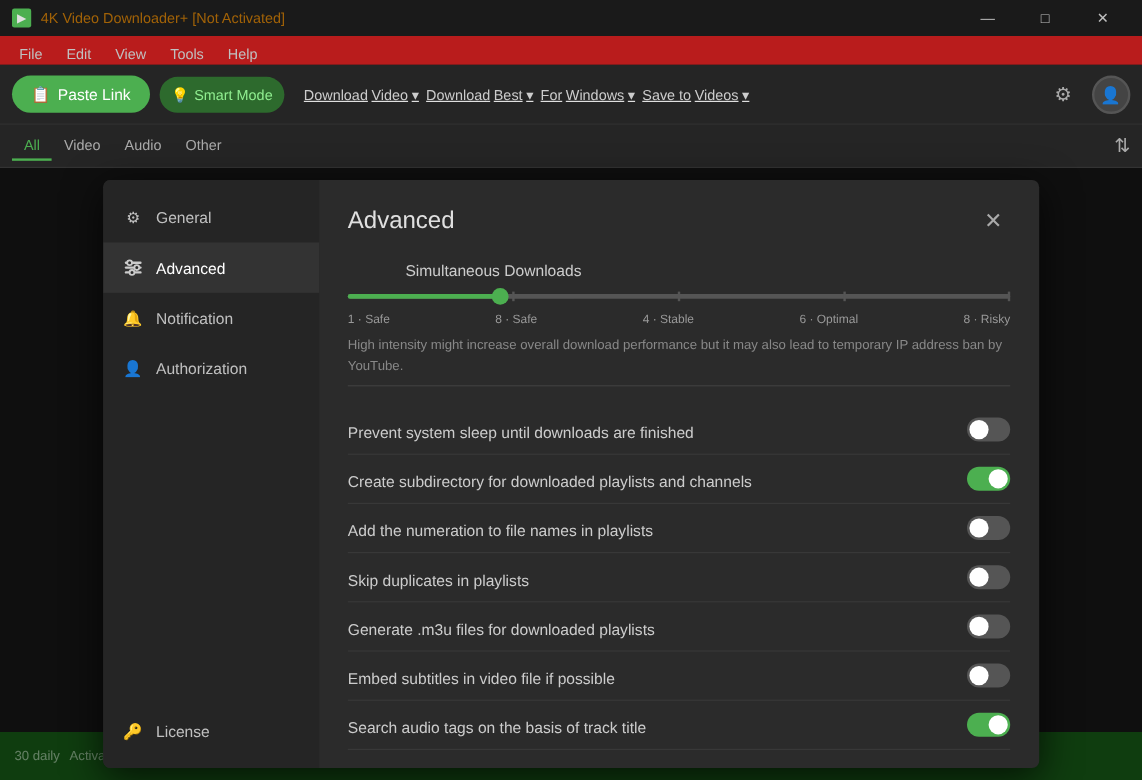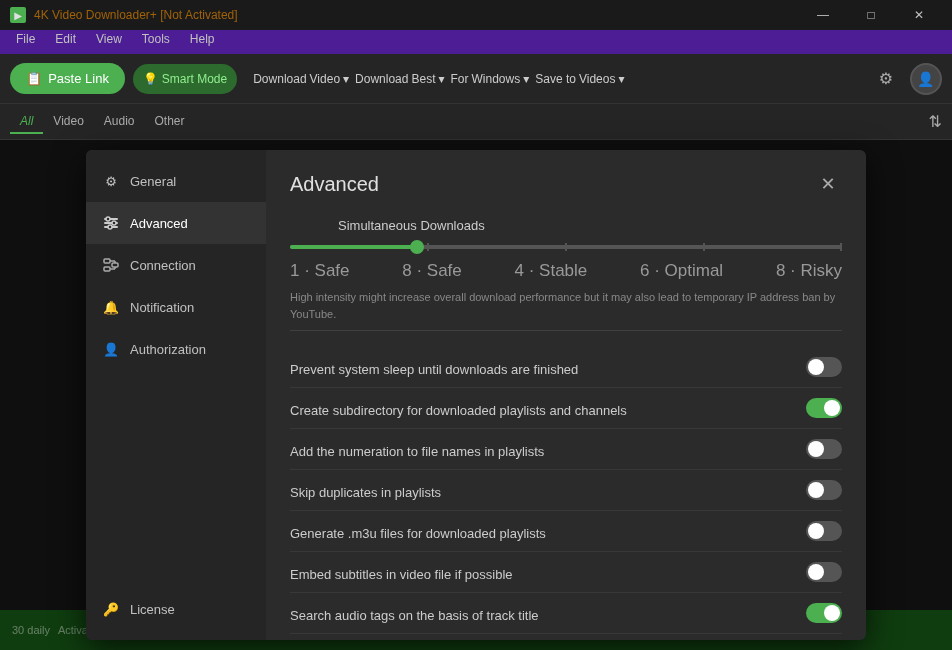--- a/index.html
+++ b/index.html
@@ -53,23 +53,23 @@
       cursor: pointer;
       font-size: 12px;
       display: flex;
       align-items: center;
       justify-content: center;
     }
 
     
     .menu-bar {
       height: 24px;
-      background: #4c1d95;
-      display: flex;
-      align-items: flex-start;
+      background: #b91c1c;
+      display: flex;
+      align-items: flex-end;
       padding: 0 8px;
       gap: 4px;
     }
     .menu-item {
       font-size: 12px;
       color: #c0c0c0;
       padding: 2px 8px;
       cursor: pointer;
     }
 
@@ -105,20 +105,21 @@
       cursor: pointer;
       display: flex;
       align-items: center;
       gap: 4px;
     }
     .toolbar-dropdowns {
       display: flex;
       align-items: flex-start;
       gap: 6px;
       margin-left: 8px;
+      text-decoration: underline;
     }
     .toolbar-dropdown {
       background: transparent;
       border: none;
       color: #ccc;
       font-size: 12px;
       cursor: pointer;
       display: flex;
       align-items: center;
       gap: 3px;
@@ -159,21 +160,21 @@
       padding: 0 10px;
       border-bottom: 1px solid #333;
     }
     .tab-item {
       font-size: 12px;
       color: #aaa;
       padding: 4px 10px;
       cursor: pointer;
       border-bottom: 2px solid transparent;
     }
-    .tab-item.active { color: #4caf50; border-bottom: 2px solid #4caf50; font-style: italic; }
+    .tab-item.active { color: #4caf50; border-bottom: 2px solid #4caf50; }
     .sort-btn {
       margin-left: auto;
       background: transparent;
       border: none;
       color: #aaa;
       font-size: 16px;
       cursor: pointer;
     }
 
     
@@ -316,21 +317,21 @@
       position: absolute;
       top: -5px;
       left: calc(23% - 7px);
       cursor: pointer;
     }
 
     .slider-labels {
       display: flex;
       justify-content: space-between;
       margin-top: 4px;
-      font-size: 17px;
+      font-size: 10px;
       color: #999;
     }
 
     .warning-text {
       font-size: 11px;
       color: #888;
       line-height: 1.5;
       margin-top: 8px;
       margin-bottom: 8px;
     }
@@ -477,34 +478,20 @@
               <rect x="1" y="7" width="14" height="2" rx="1" fill="#ccc"></rect>
               <rect x="1" y="11" width="14" height="2" rx="1" fill="#ccc"></rect>
               <circle cx="5" cy="4" r="2" fill="#2b2b2b" stroke="#ccc" stroke-width="1.5"></circle>
               <circle cx="11" cy="8" r="2" fill="#2b2b2b" stroke="#ccc" stroke-width="1.5"></circle>
               <circle cx="7" cy="12" r="2" fill="#2b2b2b" stroke="#ccc" stroke-width="1.5"></circle>
             </svg>
           </div>
           <span>Advanced</span>
         </div>
         <div class="nav-item">
-          <div class="nav-icon">
-            <svg width="16" height="16" viewBox="0 0 16 16" fill="none">
-              <rect x="1" y="2" width="6" height="4" rx="1" stroke="#aaa" stroke-width="1.5"></rect>
-              <rect x="1" y="10" width="6" height="4" rx="1" stroke="#aaa" stroke-width="1.5"></rect>
-              <rect x="9" y="6" width="6" height="4" rx="1" stroke="#aaa" stroke-width="1.5"></rect>
-              <line x1="7" y1="4" x2="12" y2="4" stroke="#aaa" stroke-width="1.5"></line>
-              <line x1="12" y1="4" x2="12" y2="6" stroke="#aaa" stroke-width="1.5"></line>
-              <line x1="7" y1="12" x2="12" y2="12" stroke="#aaa" stroke-width="1.5"></line>
-              <line x1="12" y1="12" x2="12" y2="10" stroke="#aaa" stroke-width="1.5"></line>
-            </svg>
-          </div>
-          <span>Connection</span>
-        </div>
-        <div class="nav-item">
           <div class="nav-icon">🔔</div>
           <span>Notification</span>
         </div>
         <div class="nav-item">
           <div class="nav-icon">👤</div>
           <span>Authorization</span>
         </div>
         <div class="nav-spacer"></div>
         <div class="license-item">
           <div class="nav-icon">🔑</div>

